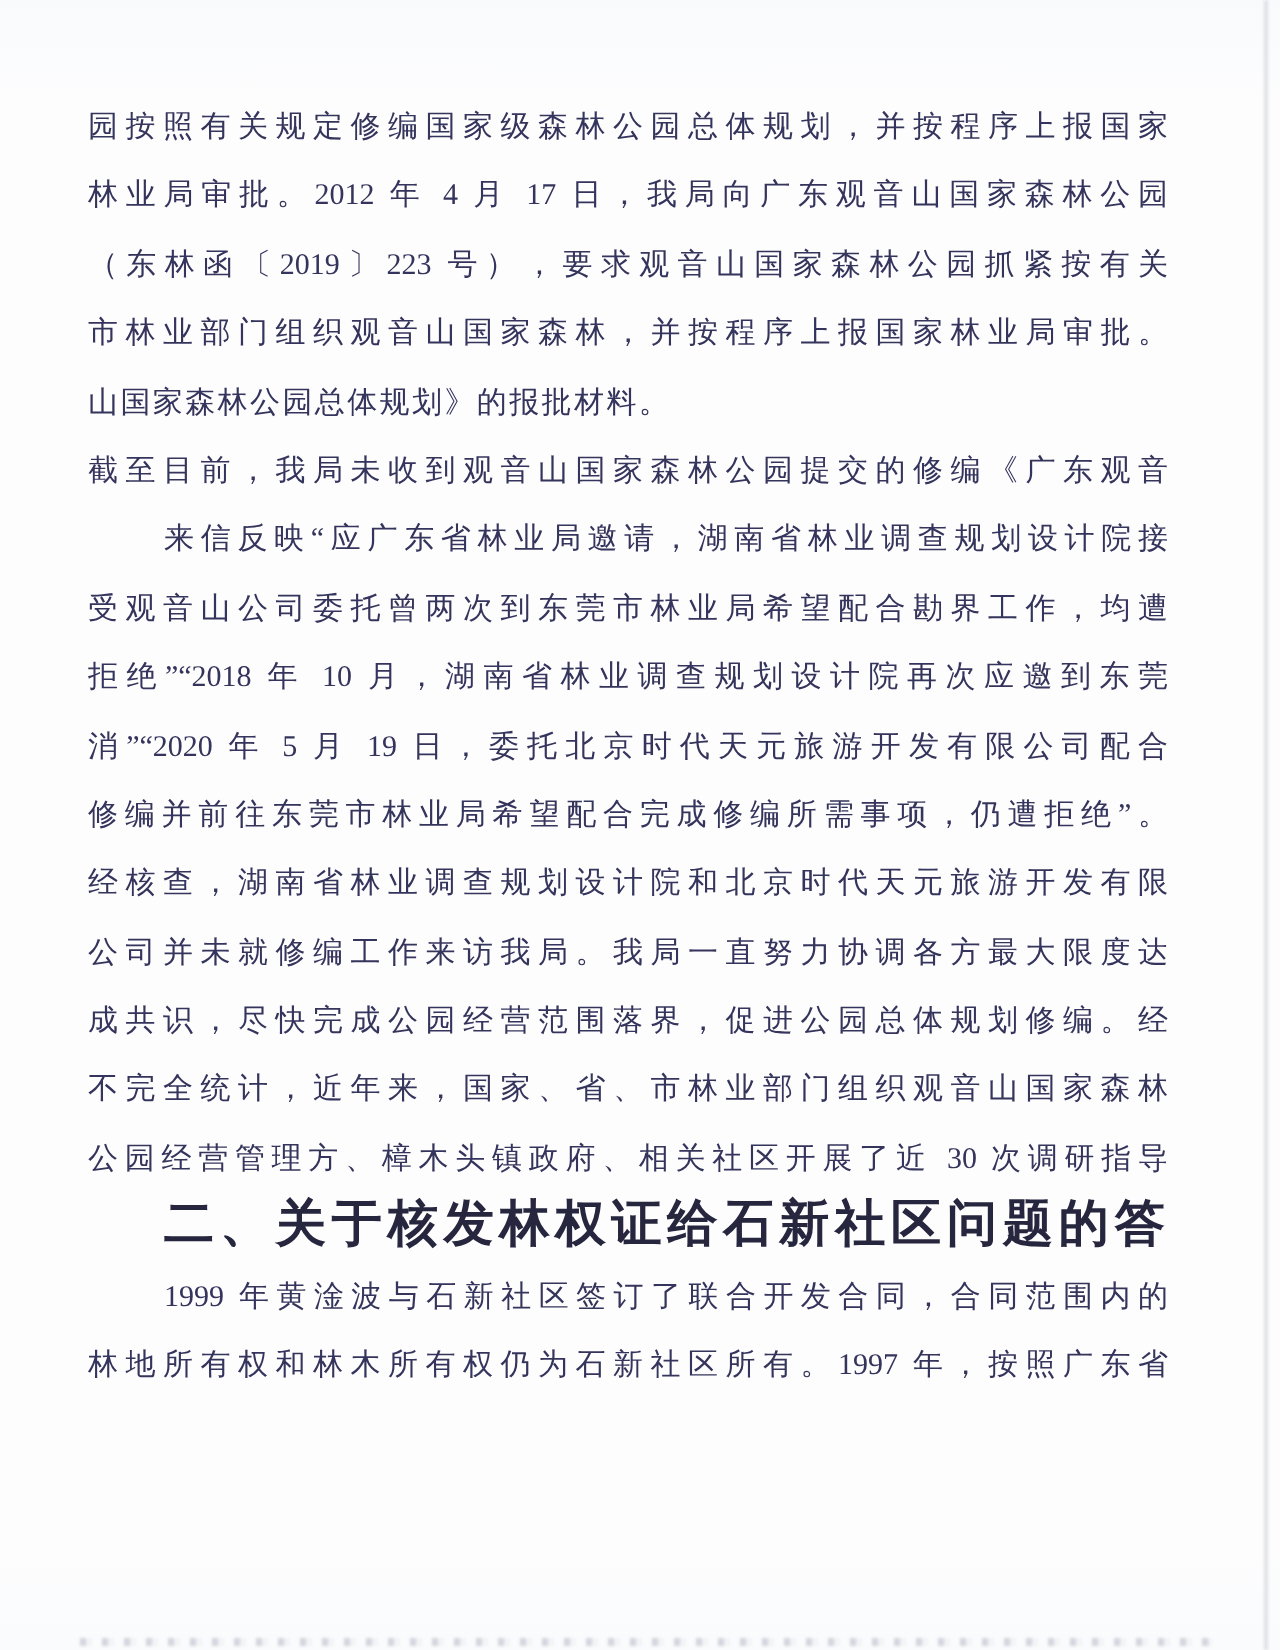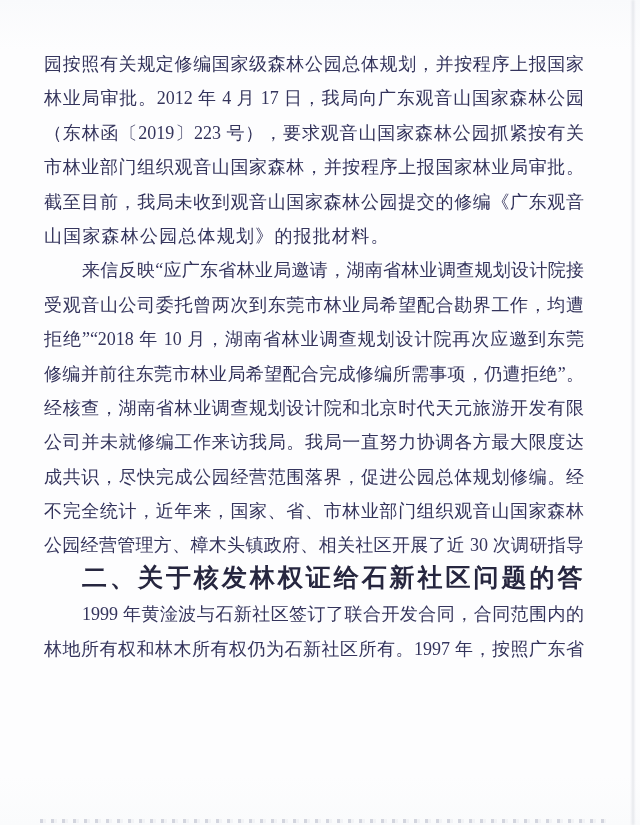--- a/index.html
+++ b/index.html
@@ -20,21 +20,21 @@
     left: 44px;
     top: 47px;
     width: 540px;
     filter: blur(0.25px);
   }
   .line {
     height: 34.4px;
     line-height: 34.4px;
     overflow: hidden;
     font-family: "Liberation Serif", "DejaVu Serif", serif;
-    font-size: 18px;
+    font-size: 15px;
     color: var(--text-color, #34345c);
     text-align: justify;
     text-align-last: left;
     letter-spacing: 1.2px;
     white-space: normal;
   }
   .line.just {
     letter-spacing: 0;
     text-align-last: justify;
   }
@@ -72,25 +72,26 @@
 </style>
 </head>
 <body>
 
 <div class="page" style="background-color: rgb(252, 252, 253);">
   <div class="text-block">
       <div class="line just">园按照有关规定修编国家级森林公园总体规划，并按程序上报国家</div>
       <div class="line just">林业局审批。2012 年 4 月 17 日，我局向广东观音山国家森林公园</div>
       <div class="line just">（东林函〔2019〕223 号），要求观音山国家森林公园抓紧按有关</div>
       <div class="line just">市林业部门组织观音山国家森林，并按程序上报国家林业局审批。</div>
+      <div class="line">山国家森林公园总体规划》的报批材料。</div>
       <div class="line just">截至目前，我局未收到观音山国家森林公园提交的修编《广东观音</div>
-      <div class="line">山国家森林公园总体规划》的报批材料。</div>
       <div class="line indent just">来信反映“应广东省林业局邀请，湖南省林业调查规划设计院接</div>
       <div class="line just">受观音山公司委托曾两次到东莞市林业局希望配合勘界工作，均遭</div>
       <div class="line just">拒绝”“2018 年 10 月，湖南省林业调查规划设计院再次应邀到东莞</div>
+      <div class="line just">消”“2020 年 5 月 19 日，委托北京时代天元旅游开发有限公司配合</div>
       <div class="line just">修编并前往东莞市林业局希望配合完成修编所需事项，仍遭拒绝”。</div>
       <div class="line just">经核查，湖南省林业调查规划设计院和北京时代天元旅游开发有限</div>
       <div class="line just">公司并未就修编工作来访我局。我局一直努力协调各方最大限度达</div>
       <div class="line just">成共识，尽快完成公园经营范围落界，促进公园总体规划修编。经</div>
       <div class="line just">不完全统计，近年来，国家、省、市林业部门组织观音山国家森林</div>
       <div class="line just">公园经营管理方、樟木头镇政府、相关社区开展了近 30 次调研指导</div>
       <div class="line indent heading">二、关于核发林权证给石新社区问题的答复</div>
       <div class="line indent just">1999 年黄淦波与石新社区签订了联合开发合同，合同范围内的</div>
       <div class="line just">林地所有权和林木所有权仍为石新社区所有。1997 年，按照广东省</div>
     </div>

